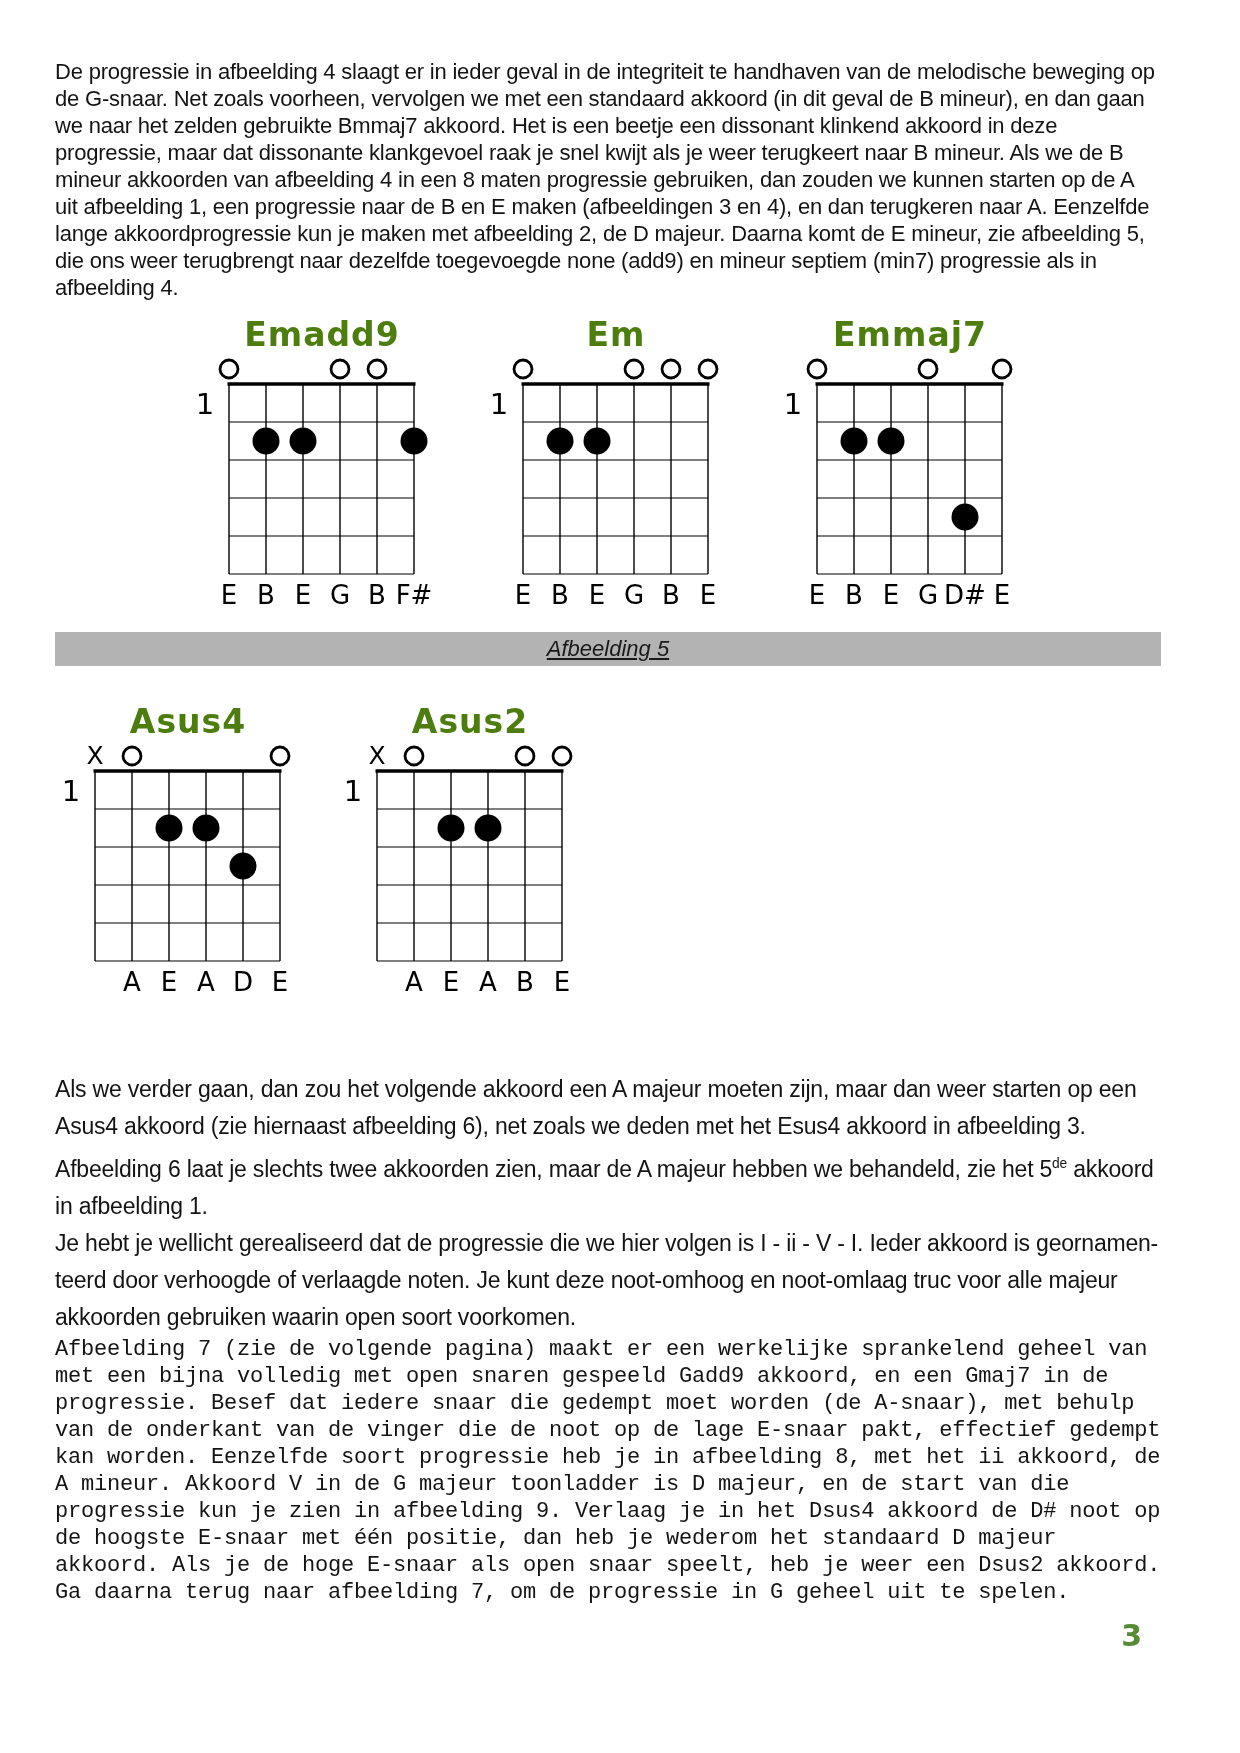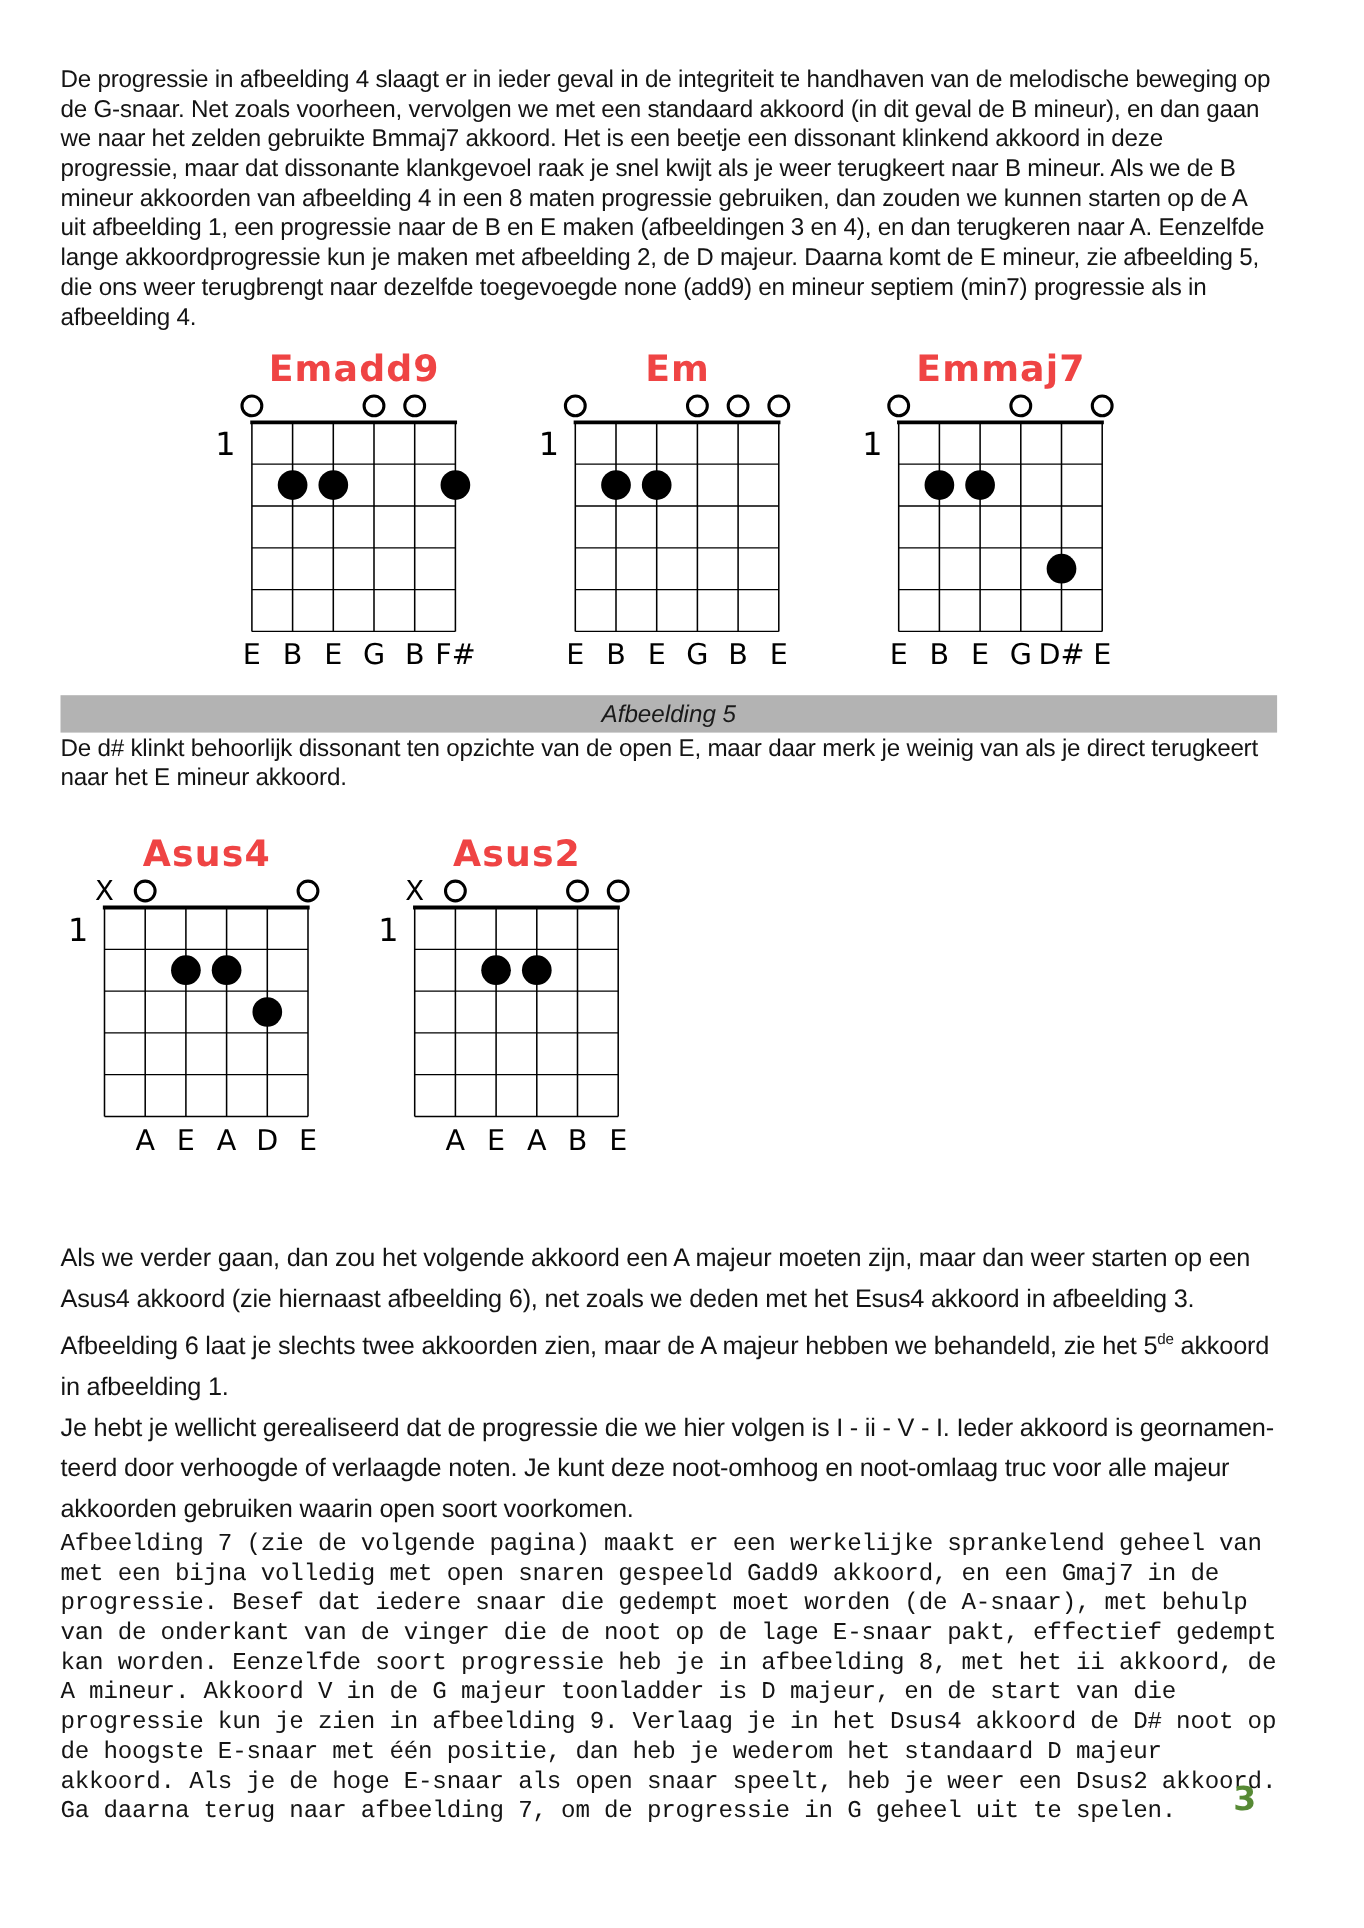--- a/index.html
+++ b/index.html
@@ -29,34 +29,35 @@
     margin-top:14px;
   }
   .chord{width:250px;}
   .chord-title{
     margin-left:40px;
     width:186px;
     text-align:center;
     font-size:33px;
     font-weight:bold;
     letter-spacing:1px;
-    color:#ef4444;
+    color:#4d7c0f;
     font-family:"DejaVu Sans",sans-serif;
   }
   .chord svg{display:block;}
   .chord svg text{font-family:"DejaVu Sans",sans-serif;fill:#000;}
   .caption-bar{
     background:#b3b3b3;
     height:34px;
     line-height:34px;
     text-align:center;
     font-style:italic;
     font-size:22px;
     color:#1a1a1a;
     margin-top:20px;
+    text-decoration:underline;
   }
   .caption-bar.fig6{
     width:495px;
     margin-top:10px;
   }
   .dsharp{margin-top:32px;}
   .two-col{
     display:flex;
     margin-top:36px;
     flex-direction:column;
@@ -184,21 +185,20 @@
             <text x="114" y="250" text-anchor="middle" font-size="26" font-weight="500">E</text>
             <text x="151" y="250" text-anchor="middle" font-size="26" font-weight="500">G</text>
             <text x="188" y="250" text-anchor="middle" font-size="26" font-weight="500">D#</text>
             <text x="225" y="250" text-anchor="middle" font-size="26" font-weight="500">E</text>
           </svg>
         </div>
       </div>
 
     <div class="caption-bar">Afbeelding 5</div>
 
-    <p class="body-text dsharp">De d# klinkt behoorlijk dissonant ten opzichte van de open E, maar daar merk je weinig van als je direct terugkeert naar het E mineur akkoord.</p>
 
     <div class="two-col">
       <div class="fig6-col">
         <div class="figure6-row" id="figure6-chords">
             <div class="chord">
               <div class="chord-title">Asus4</div>
               <svg width="250" height="258">
                 <line x1="38.5" y1="30" x2="226.5" y2="30" stroke="#000" stroke-width="3.5"></line>
                 <line x1="40" y1="68" x2="225" y2="68" stroke="#000" stroke-width="1.2"></line>
                 <line x1="40" y1="106" x2="225" y2="106" stroke="#000" stroke-width="1.2"></line>

